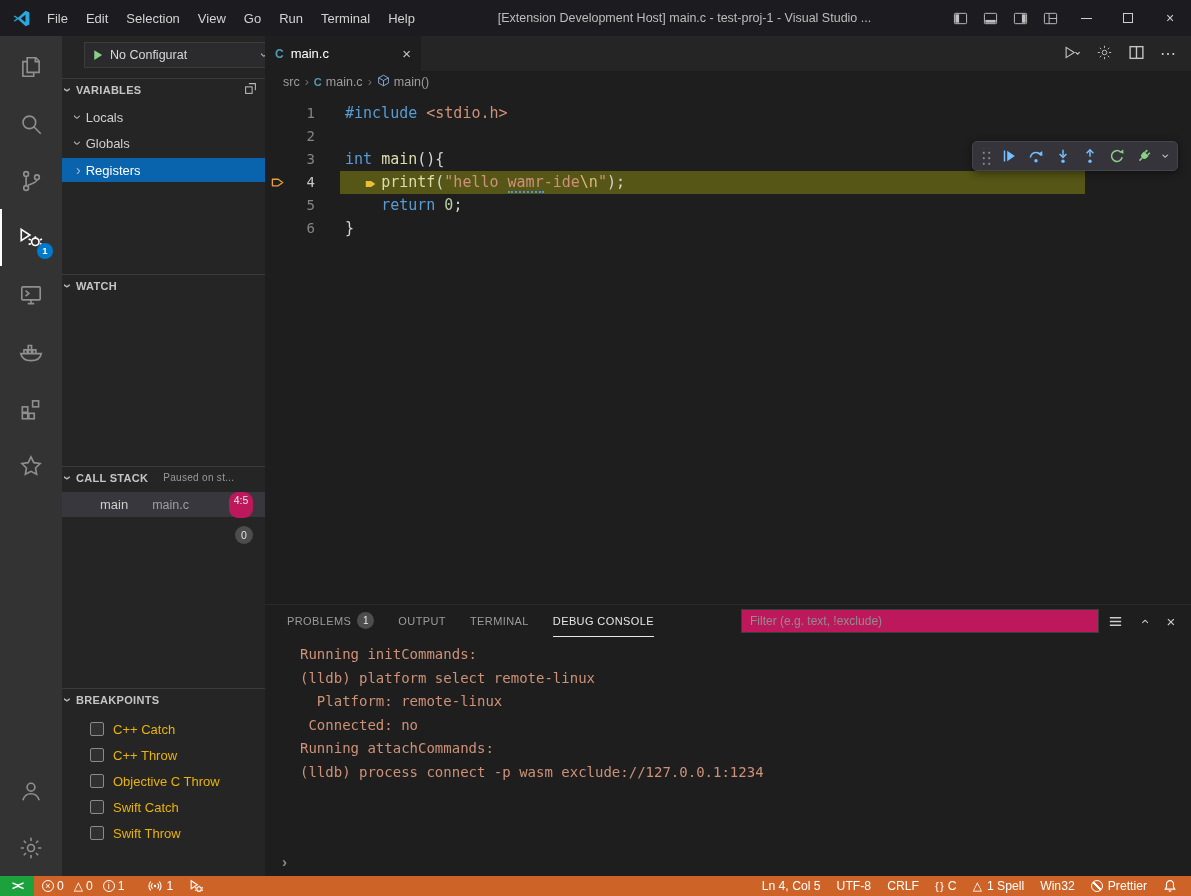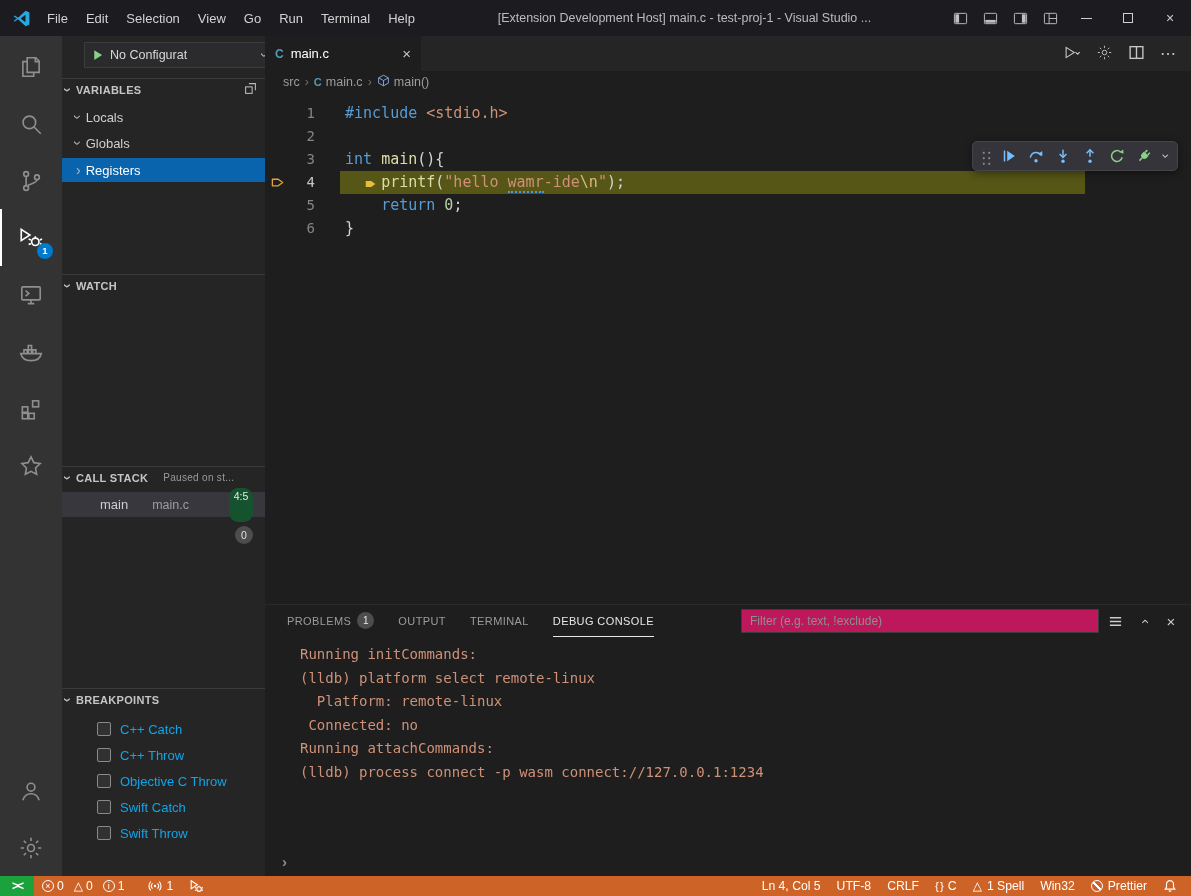--- a/index.html
+++ b/index.html
@@ -38,25 +38,25 @@
   .chev { display:inline-block; color:#bbbbbb; font-size:14px; line-height:10px; }
   .chev-down { transform:rotate(90deg); }
   .chev-right { }
   .section-header { position:absolute; left:0; right:0; height:22px; display:flex; align-items:center; padding-left:4px; gap:5px; font-size:11px; font-weight:bold; color:#c5c5c5; letter-spacing:.3px; border-top:1px solid #3a3a3a; background:#252526; }
   .section-note { font-weight:normal; font-size:10px; color:#9a9a9a; margin-left:10px; }
   .section-action { margin-left:auto; margin-right:8px; color:#bbbbbb; }
   .side-row { position:absolute; left:0; right:0; height:24px; display:flex; align-items:center; padding-left:14px; gap:5px; color:#cfcfcf; cursor:pointer; }
   .side-row.selected { background:var(--selection-blue,#0a64ad); color:#ffffff; }
   .frame-row { position:absolute; left:0; right:0; height:25px; background:#37373d; display:flex; align-items:center; padding:0 12px 0 38px; cursor:pointer; }
   .frame-file { color:#9d9da2; margin-left:24px; font-size:12.5px; }
-  .pill-badge { margin-left:auto; background:#14532d; color:#e8e8e8; border-radius:9px; min-width:24px; height:34px; font-size:10.5px; line-height:17px; text-align:center; padding:0 4px; }
+  .pill-badge { margin-left:auto; background:#be185d; color:#e8e8e8; border-radius:9px; min-width:24px; height:26px; font-size:10.5px; line-height:17px; text-align:center; padding:0 4px; }
   .zero-row { position:absolute; left:0; right:0; height:25px; display:flex; align-items:center; padding:0 12px; }
   .round-badge { margin-left:auto; background:#4d4d4d; color:#e0e0e0; border-radius:50%; width:18px; height:18px; font-size:10.5px; line-height:18px; text-align:center; }
   .bp-list { position:absolute; left:0; right:0; top:680px; }
-  .bp-row { height:26px; display:flex; align-items:center; padding-left:35px; gap:9px; color:#0ea5e9; cursor:pointer; }
+  .bp-row { height:26px; display:flex; align-items:center; padding-left:28px; gap:9px; color:#eab308; cursor:pointer; }
   .cb { width:14px; height:14px; border:1px solid #8a8a8a; background:#313131; border-radius:2px; flex:none; }
 
   
   .editor-col { flex:1; display:flex; flex-direction:column; background:#1e1e1e; position:relative; min-width:0; }
   .tabbar { height:35px; background:#252526; display:flex; align-items:stretch; }
   .tab { width:156px; background:#1e1e1e; display:flex; align-items:center; padding:0 10px; gap:7px; color:#ffffff; font-size:13px; cursor:pointer; }
   .c-glyph { color:#519aba; font-weight:bold; font-size:12px; }
   .tab-close { margin-left:auto; color:#c5c5c5; font-size:15px; }
   .editor-actions { margin-left:auto; display:flex; align-items:center; gap:15px; padding-right:14px; color:#c5c5c5; }
   .ea-icon svg { width:17px; height:17px; stroke:currentColor; fill:none; stroke-width:1.3; }
@@ -467,21 +467,21 @@
             <span class="chev-up">›</span>
           </span>
         <span class="p-icon">×</span>
       </div>
       <div class="console" id="console">
           <div class="console-line">Running initCommands:</div>
           <div class="console-line">(lldb) platform select remote-linux</div>
           <div class="console-line">  Platform: remote-linux</div>
           <div class="console-line"> Connected: no</div>
           <div class="console-line">Running attachCommands:</div>
-          <div class="console-line">(lldb) process connect -p wasm connect://127.0.0.1:1234</div>
+          <div class="console-line">(lldb) process connect -p wasm exclude://127.0.0.1:1234</div>
         </div>
       <div class="console-input-row">
         <span class="console-chevron">›</span>
       </div>
     </div>
   </div>
 </div>
 
 <div class="statusbar">
   <div class="sb-item sb-remote">

